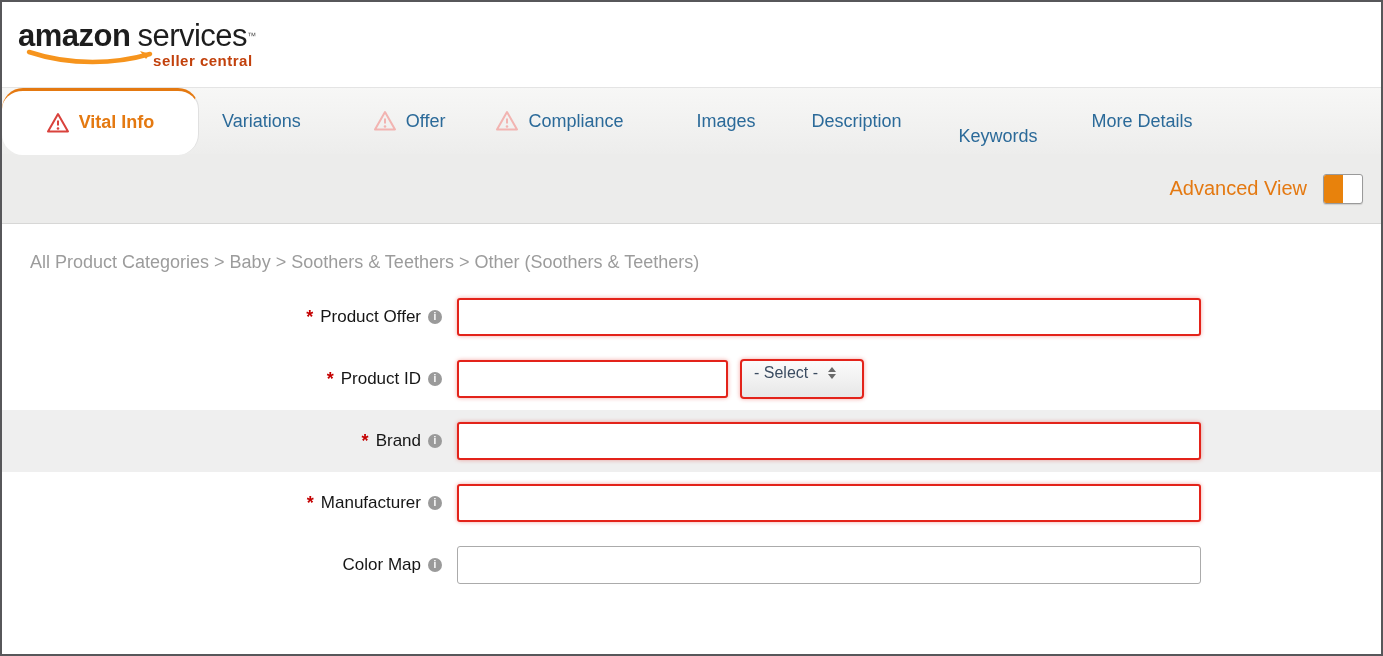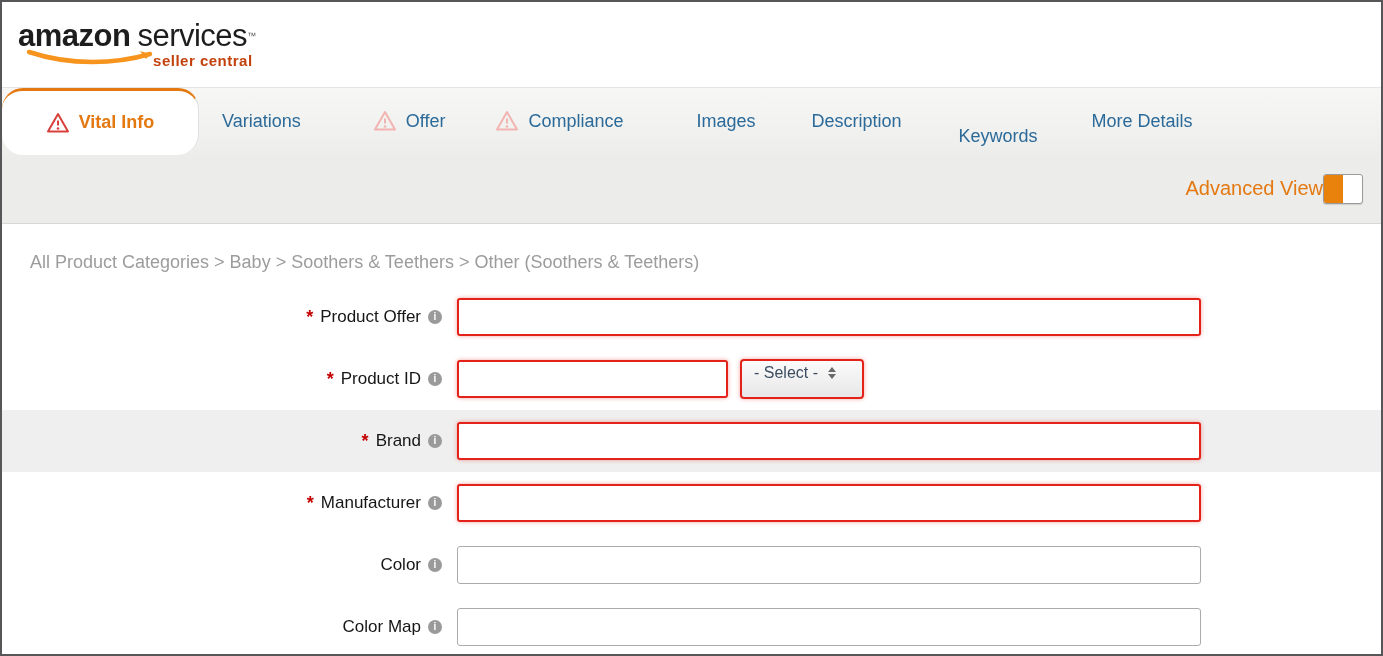--- a/index.html
+++ b/index.html
@@ -49,21 +49,21 @@
   .t-compliance { margin-left:50px; }
   .t-images { margin-left:73px; }
   .t-description { margin-left:56px; }
   .t-keywords { margin-left:57px;margin-top:30px; }
   .t-more { margin-left:54px; }
 
   
   .adv-bar {
     height:70px; background:#ececeb; border-bottom:1px solid #d7d7d6;
     display:flex; align-items:center; justify-content:flex-end;
-    padding-right:18px; gap:0;
+    padding-right:18px; gap:16px;
   }
   .adv-label { color:#e47911; font-size:20px; }
   .toggle {
     width:40px; height:30px; background:#fff;
     border:1px solid #9a9a9a; border-radius:3px;
     display:flex; cursor:pointer;
     box-shadow:0 1px 1px rgba(0,0,0,.12);
     overflow:hidden;
   }
   .toggle-on { width:19px; height:100%; background:#e8820c; }
@@ -214,30 +214,23 @@
 
     <div class="frow">
       <div class="flabel">
         <span class="req">*</span>
         <span>Manufacturer</span>
         <span class="info"></span>
       </div>
       <input class="finput" value="" style="">
     </div>
 
-    <div class="frow">
-      <div class="flabel">
-        <span>Color</span>
+
+    <div class="frow">
+      <div class="flabel">
+        <span>Color Map</span>
         <span class="info"></span>
       </div>
       <input class="finput normal" value="" style="">
     </div>
-
-    <div class="frow">
-      <div class="flabel">
-        <span>Color Map</span>
-        <span class="info"></span>
-      </div>
-      <input class="finput normal" value="" style="">
-    </div>
   </main>
 
 </div>
 
 </body></html>

